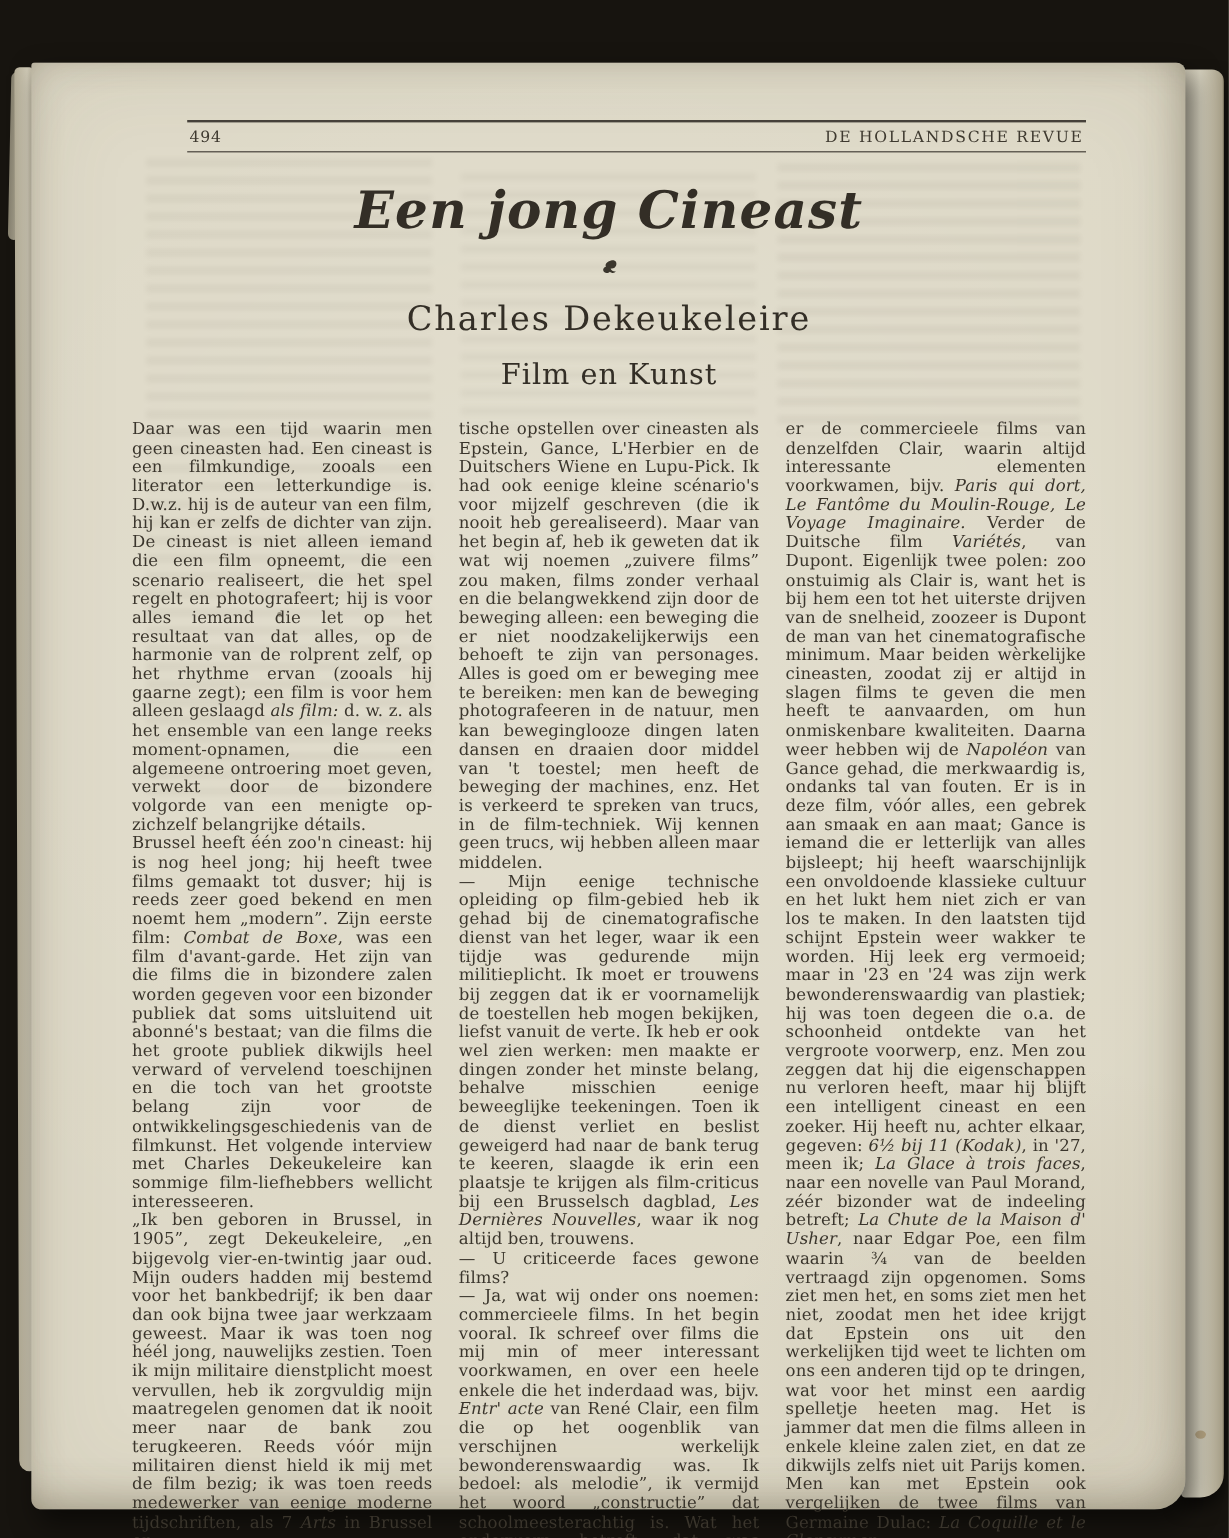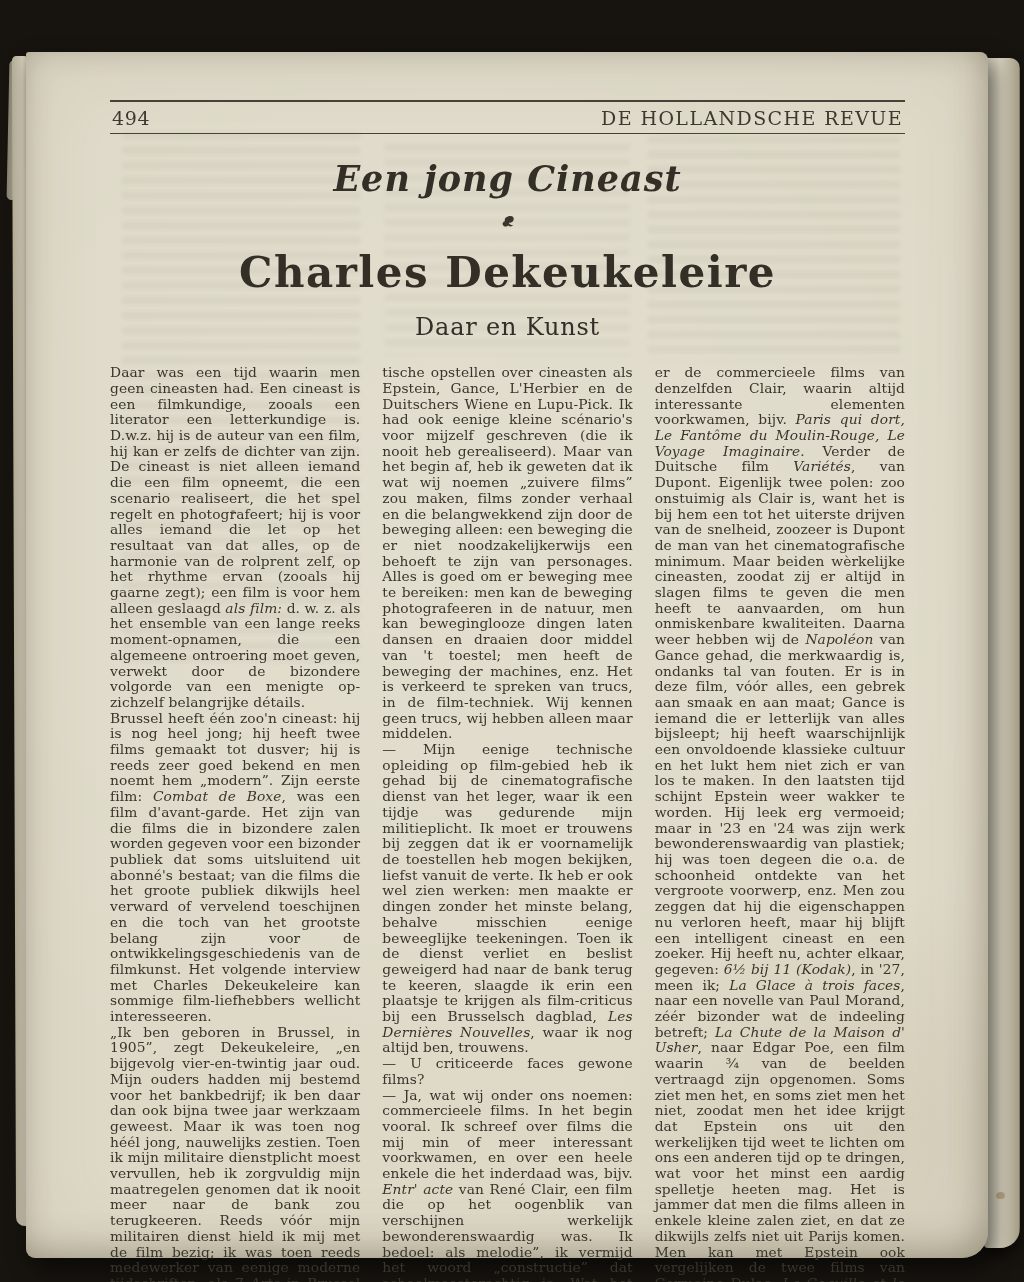--- a/index.html
+++ b/index.html
@@ -52,33 +52,33 @@
     background:repeating-linear-gradient(180deg, rgba(95,88,72,.9) 0 7px, transparent 7px 15px);}
   .ghost-1{left:96px;top:80px;width:238px;height:530px;}
   .ghost-2{left:358px;top:92px;width:246px;height:212px;opacity:.055;}
   .ghost-3{left:622px;top:84px;width:252px;height:226px;opacity:.07;}
   .content{position:absolute;left:84px;top:48px;width:795px;}
   .running-header{
     display:flex;justify-content:space-between;align-items:center;
     border-top:2px solid var(--rule,#46413a);
     border-bottom:1.5px solid var(--rule,#46413a);
     padding:5px 2px 4px 2px;
-    font-size:19px;letter-spacing:.6px;color:#3e392f;
+    font-size:13px;letter-spacing:.6px;color:#3e392f;margin-left:46px;
   }
   .running-header .journal{letter-spacing:1.4px;}
   .title-block{text-align:center;}
   h1.article-title{
-    margin:26px 0 0 0;font-size:35px;line-height:1.1;
+    margin:26px 0 0 0;font-size:43px;line-height:1.1;
     font-style:italic;font-weight:bold;letter-spacing:1px;color:#332e26;
   }
   .ornament{margin-top:16px;height:18px;color:#3b362d;}
   .ornament svg{display:inline-block;}
   h2.article-author{
-    margin:16px 0 0 0;font-size:42px;line-height:1.15;
-    font-weight:bold;letter-spacing:1.5px;color:#332e26;
+    margin:16px 0 0 0;font-size:28px;line-height:1.15;
+    font-weight:normal;letter-spacing:1.5px;color:#332e26;
   }
   h3.article-subtitle{
     margin:17px 0 0 0;font-size:24px;line-height:1.1;
     font-weight:normal;letter-spacing:.8px;color:#332e26;
   }
   .columns{
     display:flex;gap:22px;margin-top:25px;
     font-size:13.8px;line-height:15.7px;
     text-align:justify;color:var(--ink,#3a352c);
     letter-spacing:.1px;
@@ -110,21 +110,21 @@
 
       <div class="title-block">
         <h1 class="article-title">Een jong Cineast</h1>
         <div class="ornament">
           <svg width="16" height="15" viewBox="0 0 16 15" fill="currentColor" aria-hidden="true">
             <path d="M9.2 1.1 C12.4 0.2 14.4 2.2 13.5 5.1 C12.9 7.1 10.9 8.2 8.9 7.7 C9.3 9.2 8.4 10.8 6.6 11.4 C4.8 12 3.1 11.1 2.7 9.5 C2.3 8 3.3 6.5 4.9 6.2 C4.0 3.9 5.9 2.0 9.2 1.1 Z"></path>
             <path d="M8.6 7.6 C9.6 9.6 11.2 10.6 13.3 10.3 C11.9 11.9 9.6 11.8 8.0 10.2 Z"></path>
           </svg>
         </div>
         <h2 class="article-author">Charles Dekeukeleire</h2>
-        <h3 class="article-subtitle">Daar en Kunst</h3>
+        <h3 class="article-subtitle">Film en Kunst</h3>
       </div>
 
       <div class="columns">
         <div class="col">
             <p class="para"><span>Daar was een tijd waarin men geen cineasten had. Een cineast is een filmkundige, zooals een literator een letterkundige is.  D.w.z. hij is de auteur van een film, hij kan er zelfs de dichter van zijn.  De cineast is niet alleen iemand die een film opneemt, die een scenario realiseert, die het spel regelt en photografeert; hij is voor alles iemand die let op het resultaat van dat alles, op de harmonie van de rolprent zelf, op het rhythme ervan (zooals hij gaarne zegt); een film is voor hem alleen geslaagd </span><i>als film:</i><span> d. w. z. als het ensemble van een lange reeks moment-opnamen, die een algemeene ontroering moet geven, verwekt door de bizondere volgorde van een menigte op-zichzelf belangrijke détails.</span></p>
             <p class="para"><span>Brussel heeft één zoo'n cineast: hij is nog heel jong; hij heeft twee films gemaakt tot dusver; hij is reeds zeer goed bekend en men noemt hem „modern”. Zijn eerste film: </span><i>Combat de Boxe</i><span>, was een film d'avant-garde. Het zijn van die films die in bizondere zalen worden gegeven voor een bizonder publiek dat soms uitsluitend uit abonné's bestaat; van die films die het groote publiek dikwijls heel verward of vervelend toeschijnen en die toch van het grootste belang zijn voor de ontwikkelingsgeschiedenis van de filmkunst.  Het volgende interview met Charles Dekeukeleire kan sommige film-liefhebbers wellicht interesseeren.</span></p>
             <p class="para"><span>„Ik ben geboren in Brussel, in 1905”, zegt Dekeukeleire, „en bijgevolg vier-en-twintig jaar oud. Mijn ouders hadden mij bestemd voor het bankbedrijf; ik ben daar dan ook bijna twee jaar werkzaam geweest. Maar ik was toen nog héél jong, nauwelijks zestien. Toen ik mijn militaire dienstplicht moest vervullen, heb ik zorgvuldig mijn maatregelen genomen dat ik nooit meer naar de bank zou terugkeeren. Reeds vóór mijn militairen dienst hield ik mij met de film bezig; ik was toen reeds medewerker van eenige moderne tijdschriften, als 7 </span><i>Arts</i><span> in Brussel en </span></p>
           </div>
         <div class="col">
             <p class="para"><span>tische opstellen over cineasten als Epstein, Gance, L'Herbier en de Duitschers Wiene en Lupu-Pick.  Ik had ook eenige kleine scénario's voor mijzelf geschreven (die ik nooit heb gerealiseerd). Maar van het begin af, heb ik geweten dat ik wat wij noemen „zuivere films” zou maken, films zonder verhaal en die belangwekkend zijn door de beweging alleen: een beweging die er niet noodzakelijkerwijs een behoeft te zijn van personages. Alles is goed om er beweging mee te bereiken: men kan de beweging photografeeren in de natuur, men kan beweginglooze dingen laten dansen en draaien door middel van 't toestel; men heeft de beweging der machines, enz. Het is verkeerd te spreken van trucs, in de film-techniek. Wij kennen geen trucs, wij hebben alleen maar middelen.</span></p>

